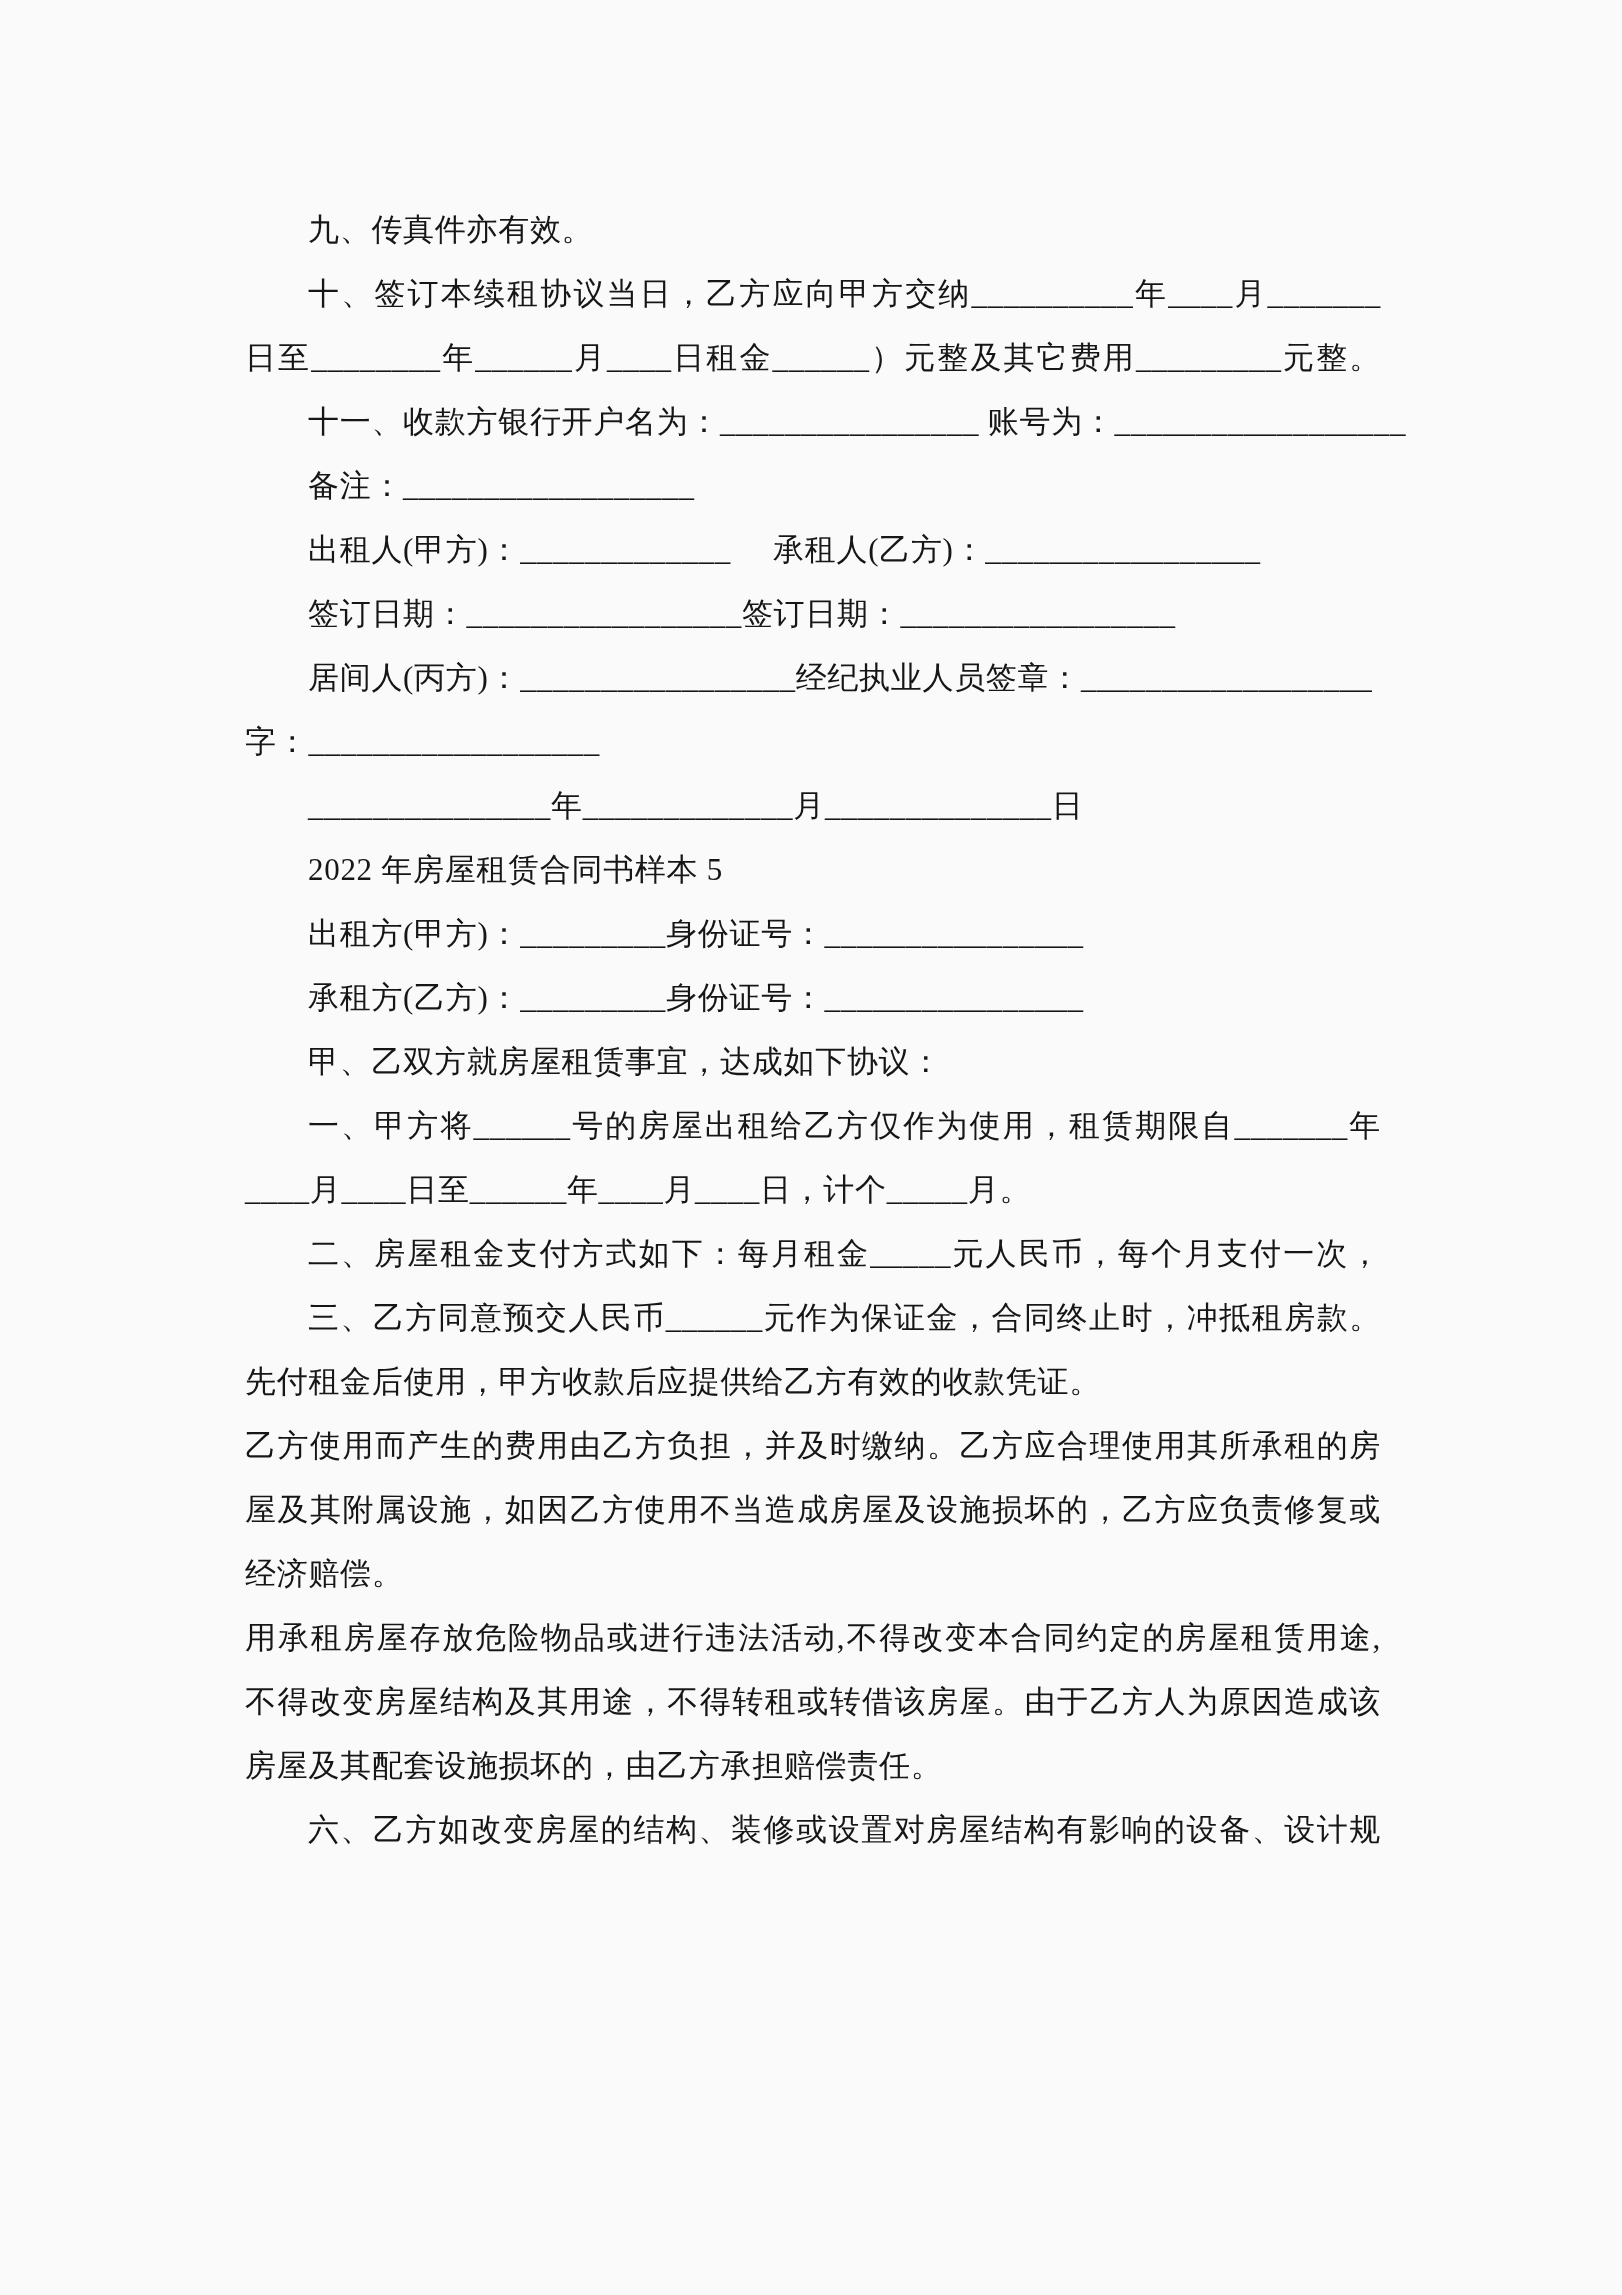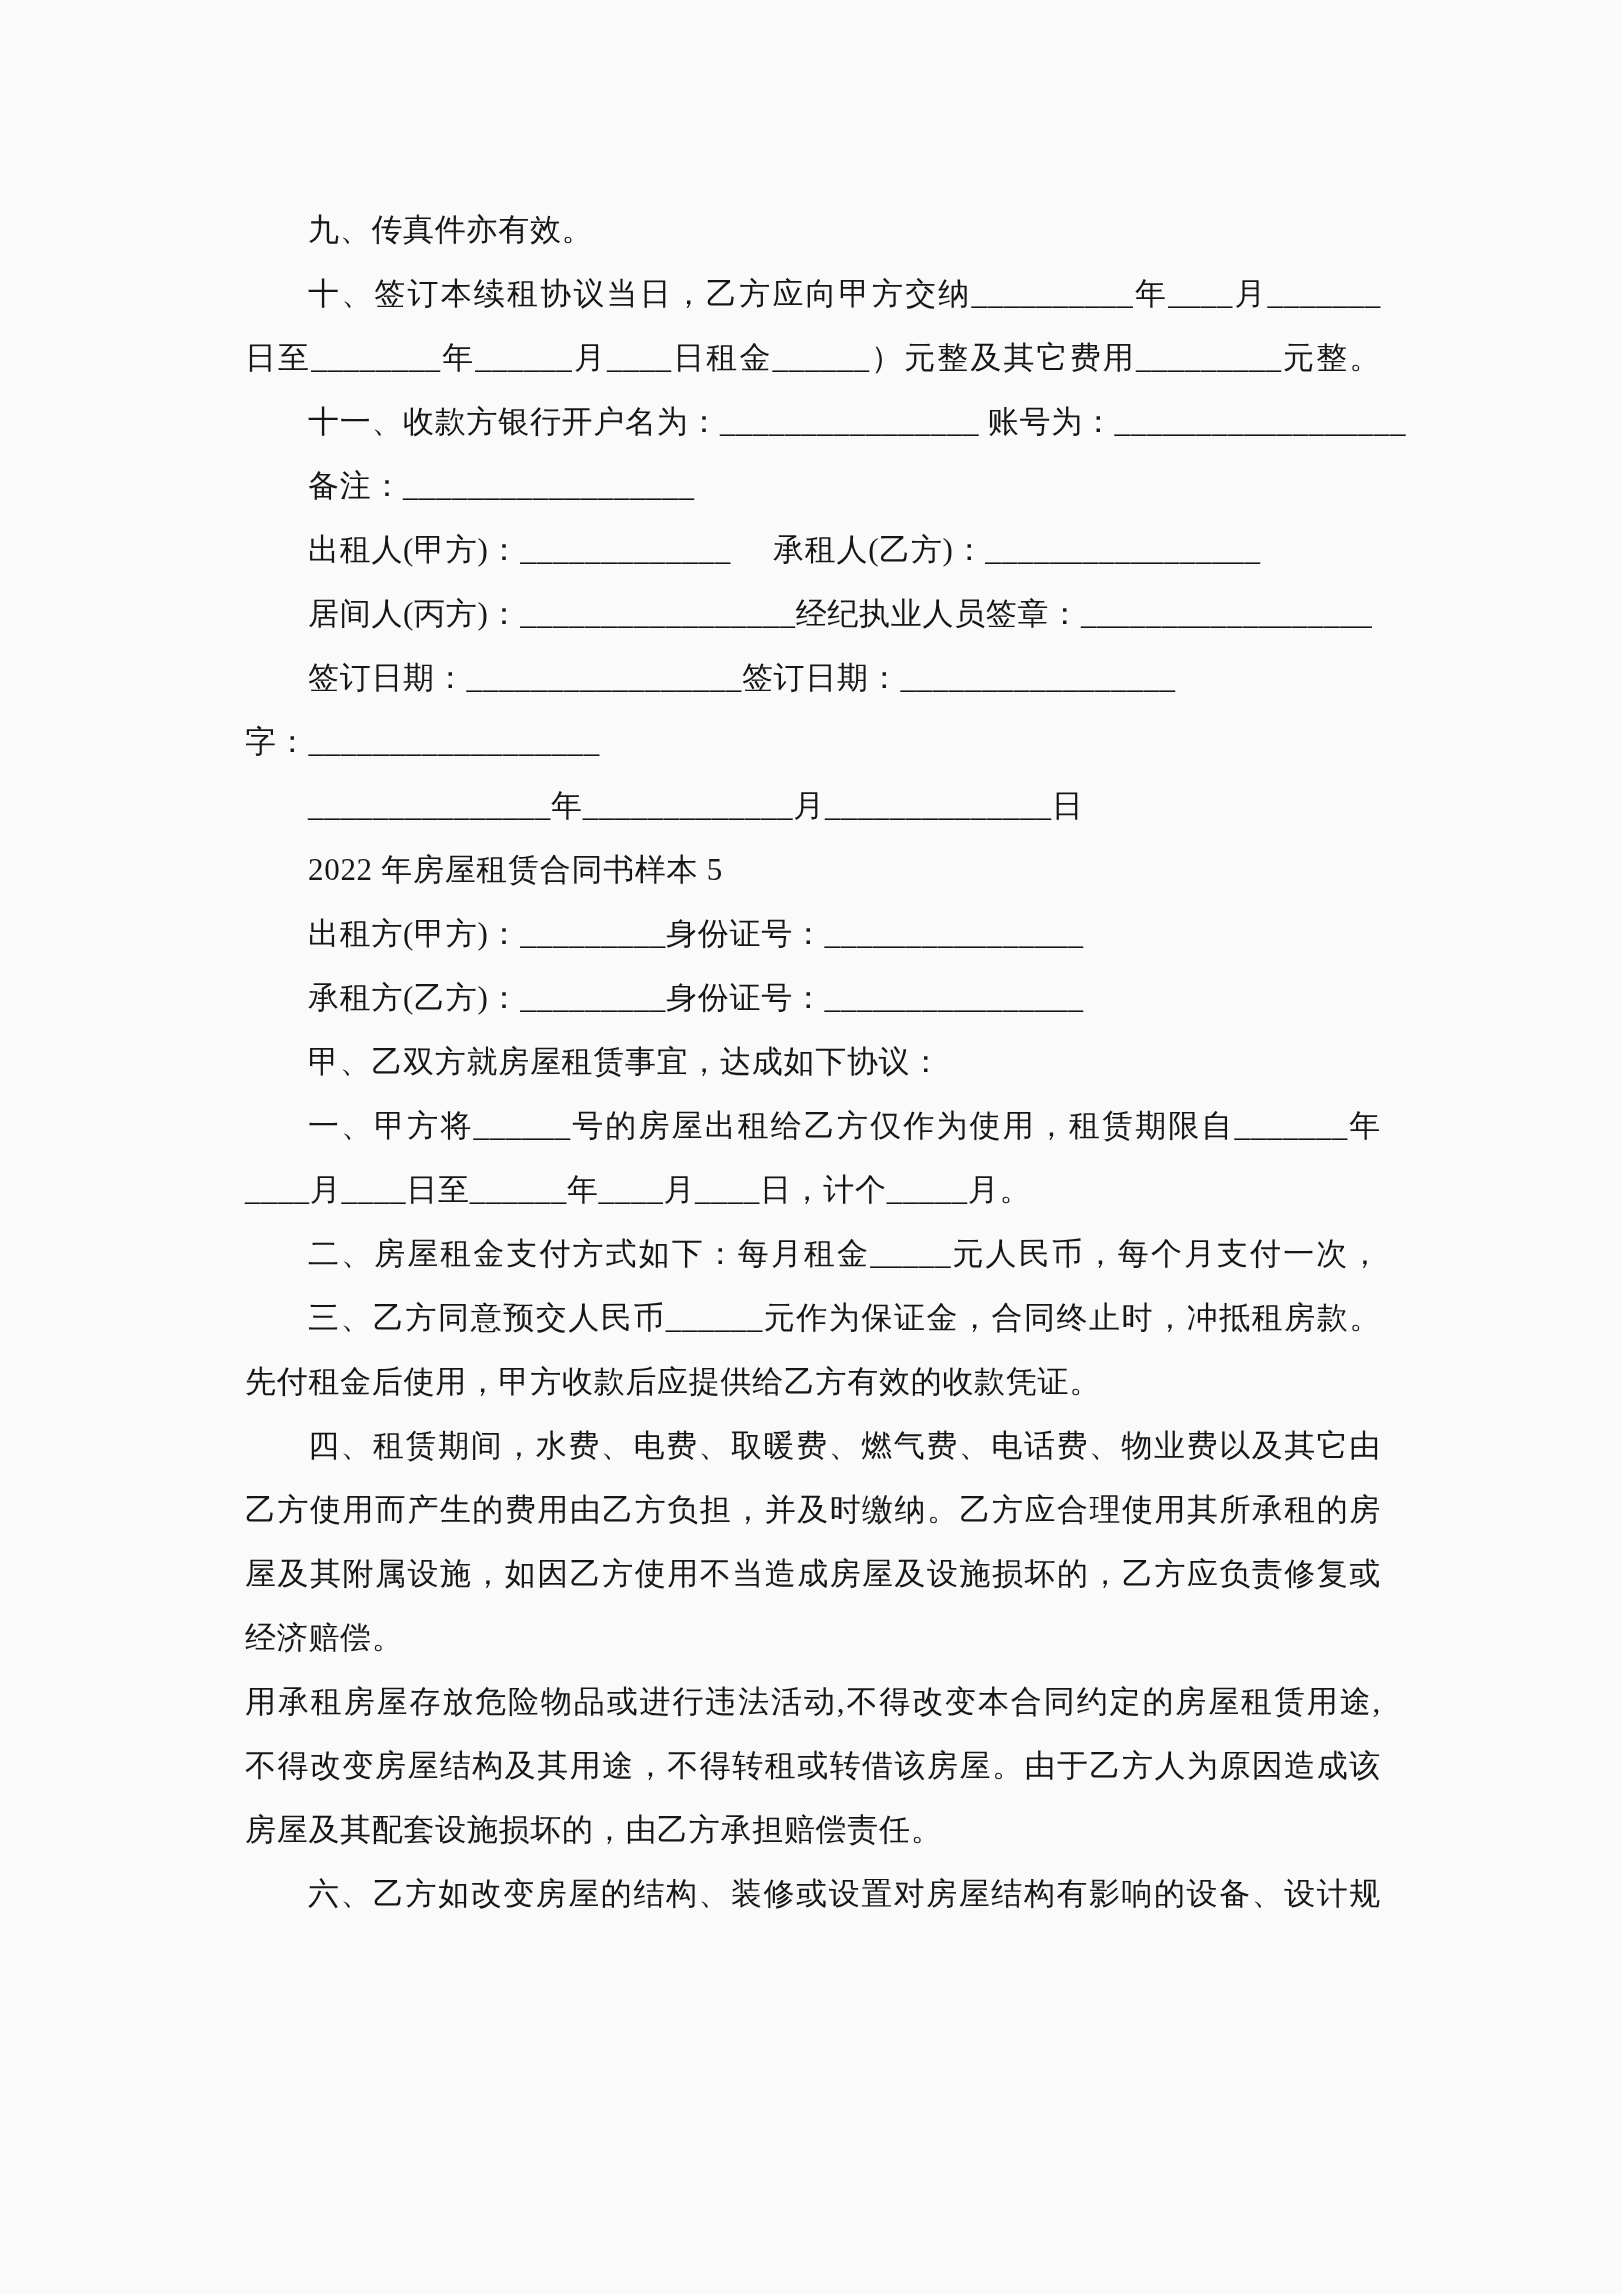--- a/index.html
+++ b/index.html
@@ -44,34 +44,33 @@
 <body>
 
 <div class="page" style="background: rgb(250, 250, 250);">
   <div class="doc-body" style="color: rgb(22, 22, 22);">
       <div class="line indent">九、传真件亦有效。</div>
       <div class="line indent justify">十、签订本续租协议当日，乙方应向甲方交纳__________年____月_______</div>
       <div class="line justify">日至________年______月____日租金______）元整及其它费用_________元整。</div>
       <div class="line indent">十一、收款方银行开户名为：________________ 账号为：__________________</div>
       <div class="line indent">备注：__________________</div>
       <div class="line indent">出租人(甲方)：_____________     承租人(乙方)：_________________</div>
+      <div class="line indent">签订日期：_________________签订日期：_________________</div>
       <div class="line indent">居间人(丙方)：_________________经纪执业人员签章：__________________</div>
-      <div class="line indent">签订日期：_________________签订日期：_________________</div>
       <div class="line">字：__________________</div>
       <div class="line indent">_______________年_____________月______________日</div>
       <div class="line indent">2022 年房屋租赁合同书样本 5</div>
       <div class="line indent">出租方(甲方)：_________身份证号：________________</div>
       <div class="line indent">承租方(乙方)：_________身份证号：________________</div>
       <div class="line indent">甲、乙双方就房屋租赁事宜，达成如下协议：</div>
       <div class="line indent justify">一、甲方将______号的房屋出租给乙方仅作为使用，租赁期限自_______年</div>
       <div class="line">____月____日至______年____月____日，计个_____月。</div>
       <div class="line indent justify">二、房屋租金支付方式如下：每月租金_____元人民币，每个月支付一次，</div>
       <div class="line indent justify">三、乙方同意预交人民币______元作为保证金，合同终止时，冲抵租房款。</div>
       <div class="line">先付租金后使用，甲方收款后应提供给乙方有效的收款凭证。</div>
-      <div class="line indent justify">四、租赁期间，水费、电费、取暖费、燃气费、电话费、物业费以及其它由</div>
       <div class="line justify">乙方使用而产生的费用由乙方负担，并及时缴纳。乙方应合理使用其所承租的房</div>
       <div class="line justify">屋及其附属设施，如因乙方使用不当造成房屋及设施损坏的，乙方应负责修复或</div>
       <div class="line">经济赔偿。</div>
       <div class="line justify">用承租房屋存放危险物品或进行违法活动,不得改变本合同约定的房屋租赁用途,</div>
       <div class="line justify">不得改变房屋结构及其用途，不得转租或转借该房屋。由于乙方人为原因造成该</div>
       <div class="line">房屋及其配套设施损坏的，由乙方承担赔偿责任。</div>
       <div class="line indent justify">六、乙方如改变房屋的结构、装修或设置对房屋结构有影响的设备、设计规</div>
     </div>
 </div>
 

